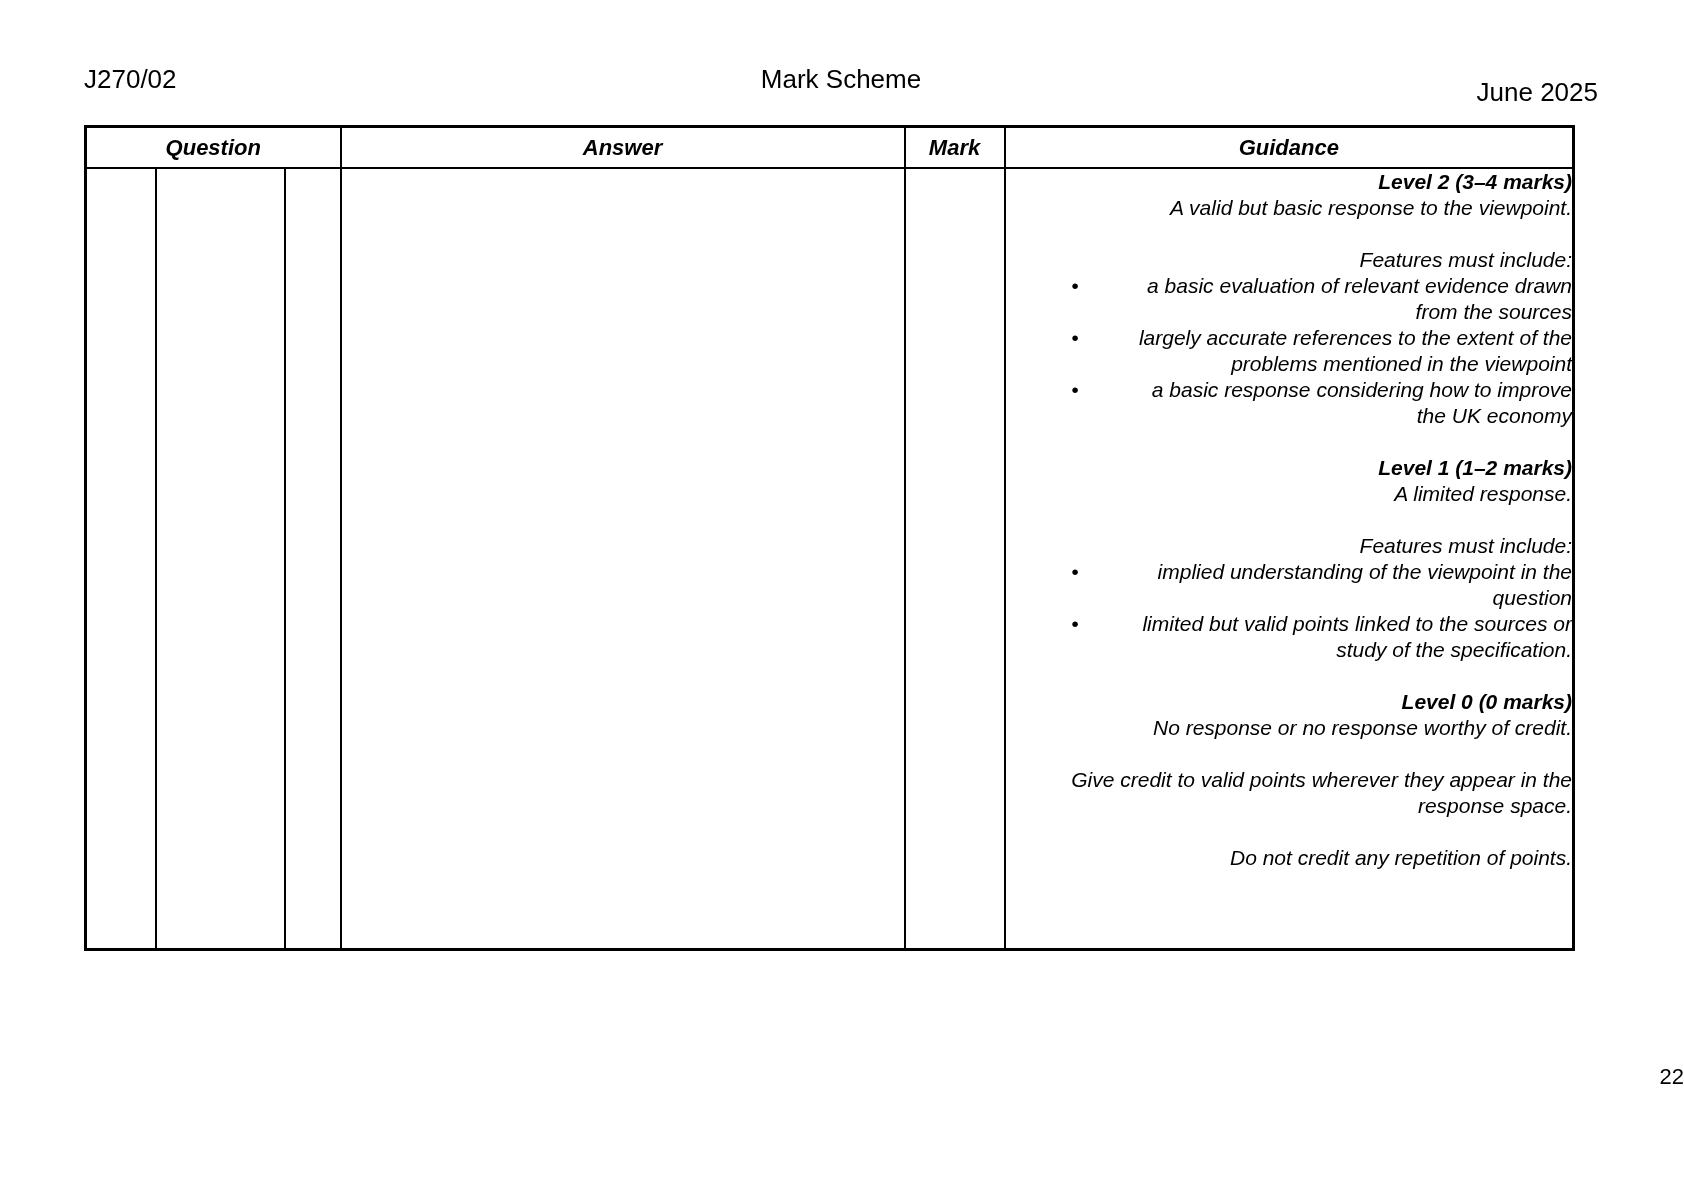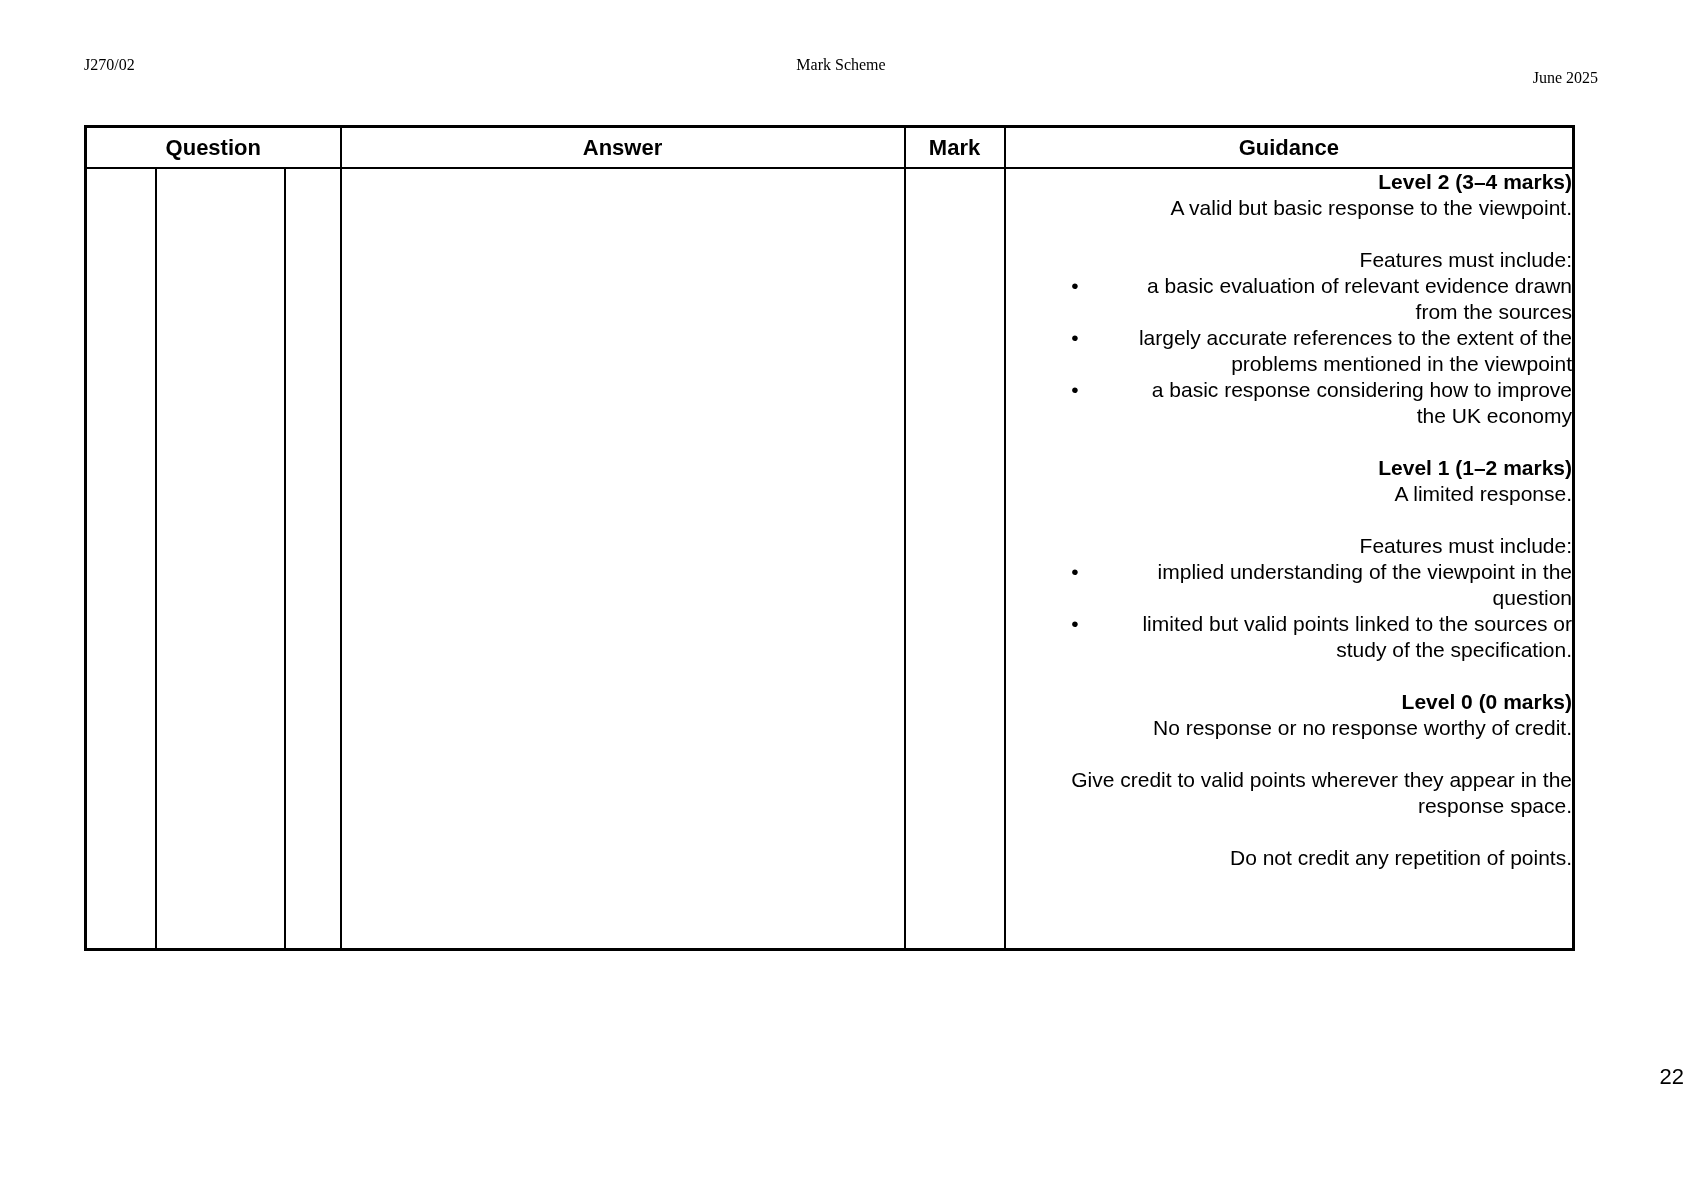--- a/index.html
+++ b/index.html
@@ -10,43 +10,43 @@
     background: #ffffff;
     color: #000000;
     font-family: "Liberation Sans", sans-serif;
     overflow: hidden;
   }
 
   
   .doc-header {
     position: absolute;
     left: 84px;
-    top: 56px;
+    top: 64px;
     width: 1514px;
     height: 28px;
-    font-size: 16px;
-    font-family: Liberation Serif, serif;
+    font-size: 26px;
   }
   .hdr-left   { position: absolute; left: 0;  top: 0; }
   .hdr-center { position: absolute; left: 0; right: 0; top: 0; text-align: center; }
   .hdr-right  { position: absolute; right: 0; top: 0; margin-top: 13px; }
 
   
   .mark-table {
     position: absolute;
     left: 84px;
     top: 125px;
     width: 1488px;
     border-collapse: collapse;
     table-layout: fixed;
     border: 3px solid #000000;
   }
   .mark-table th, .mark-table td {
     border: 2px solid #000000;
     padding: 0;
+    font-style: italic;
   }
   .mark-table thead th {
     height: 39px;
     font-size: 22px;
     font-weight: bold;
     text-align: center;
     vertical-align: middle;
   }
   .mark-table tbody td {
     height: 779px;

